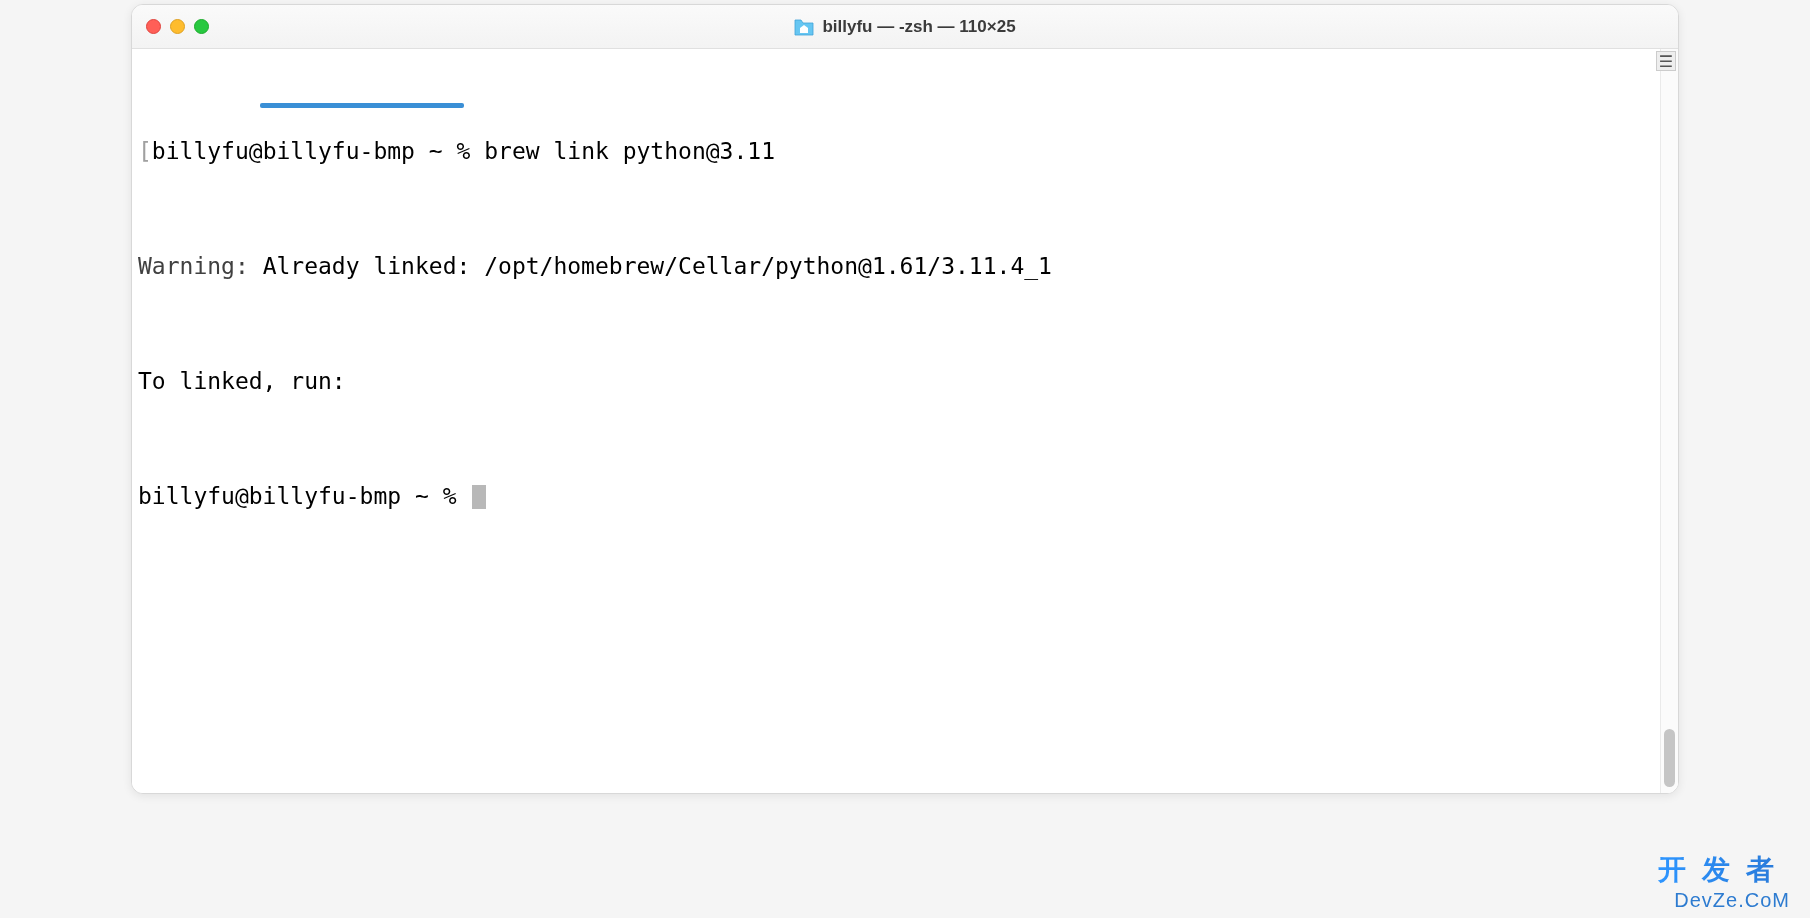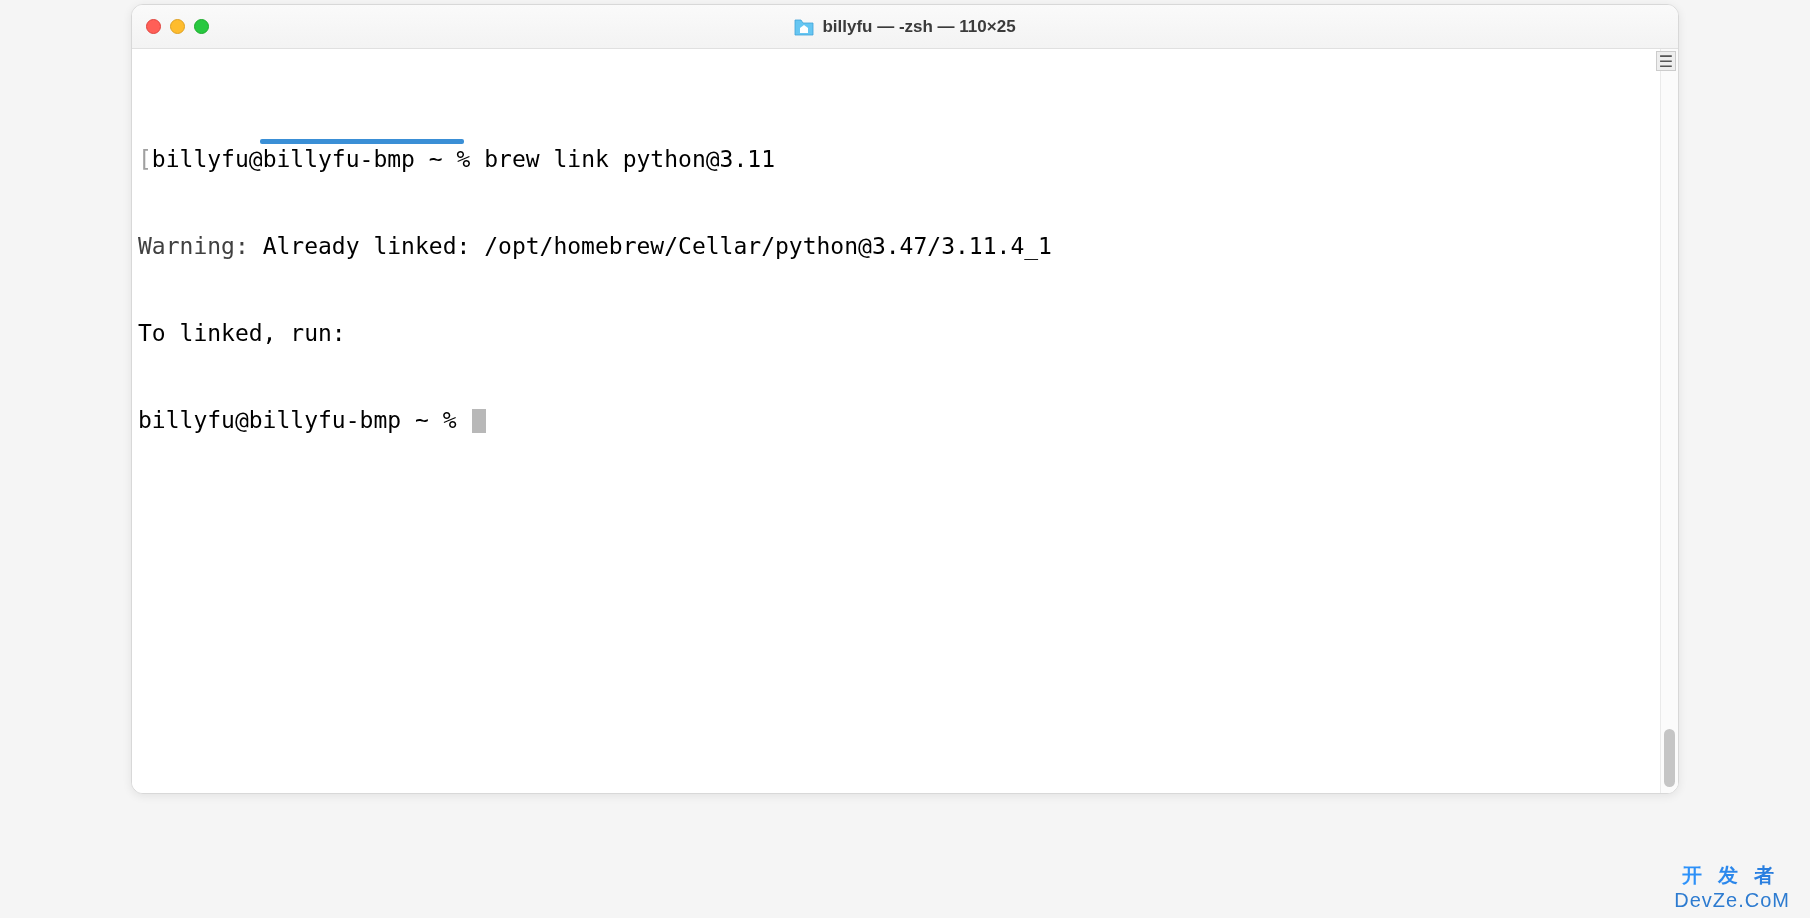--- a/index.html
+++ b/index.html
@@ -21,21 +21,20 @@
       height: 790px;
       margin: 4px auto 0;
       background: #ffffff;
       border-radius: 12px;
       border: 1px solid #d8d8d8;
       box-shadow: 0 2px 10px rgba(0,0,0,0.08);
       display: flex;
       flex-direction: column;
       overflow: hidden;
       position: relative;
-      gap: 36px;
     }
     
     .titlebar {
       height: 44px;
       background: linear-gradient(to bottom, #fafafa, #f3f3f3);
       border-bottom: 1px solid #e0e0e0;
       display: flex;
       align-items: center;
       padding: 0 14px;
       position: relative;
@@ -90,20 +89,21 @@
       line-height: 29px;
       padding: 2px 6px;
       white-space: pre;
       position: relative;
       overflow: hidden;
     }
     
     .line {
       white-space: pre;
       position: relative;
+      margin-top: 28px;
     }
     
     .prompt-bracket { color: #a0a0a0; }
     .prompt { color: #000000; }
     .warning { color: #404040; }
     .txt { color: #000000; }
     
     .underline-annot {
       position: absolute;
       height: 5px;
@@ -159,21 +159,21 @@
     }
     
     .watermark {
       position: fixed;
       right: 20px;
       bottom: 6px;
       text-align: right;
       font-family: "Arial", sans-serif;
     }
     .watermark .wm1 {
-      font-size: 20px;
+      font-size: 28px;
       letter-spacing: 16px;
       font-weight: 600;
       background: linear-gradient(90deg, #2d95ff, #2878d6);
       -webkit-background-clip: text;
       background-clip: text;
       color: transparent;
     }
     .watermark .wm2 {
       font-size: 20px;
       letter-spacing: 1px;
@@ -197,21 +197,21 @@
           <path d="M1 5 L1 17 L19 17 L19 5 L9 5 L7 2 L1 2 Z" fill="#66c6f2" stroke="#3fa2d8" stroke-width="0.8"></path>
           <path d="M6 10 L10 7 L14 10 L14 15 L6 15 Z" fill="#ffffff"></path>
         </svg>
       </span>
       <span class="title-text">billyfu — -zsh — 110×25</span>
     </div>
   </div>
 
   <div class="terminal-body">
     <div class="line"><span class="prompt-bracket">[</span><span class="prompt">billyfu@billyfu-bmp ~ % </span><span class="txt">brew link python@3.11</span></div>
-    <div class="line"><span class="warning">Warning:</span><span class="txt"> Already linked: /opt/homebrew/Cellar/python@3.47/3.11.4_1</span></div>
+    <div class="line"><span class="warning">Warning:</span><span class="txt"> Already linked: /opt/homebrew/Cellar/python@1.61/3.11.4_1</span></div>
     <div class="line"><span class="txt">To linked, run:</span></div>
     <div class="line"><span class="prompt">billyfu@billyfu-bmp ~ % </span><span class="cursor-block"></span></div>
     <div class="underline-annot"></div>
   </div>
 
   <div class="scrollbar-track">
     <div class="scrollbar-knob"></div>
   </div>
   <div class="corner-badge">☰</div>
 </div>

